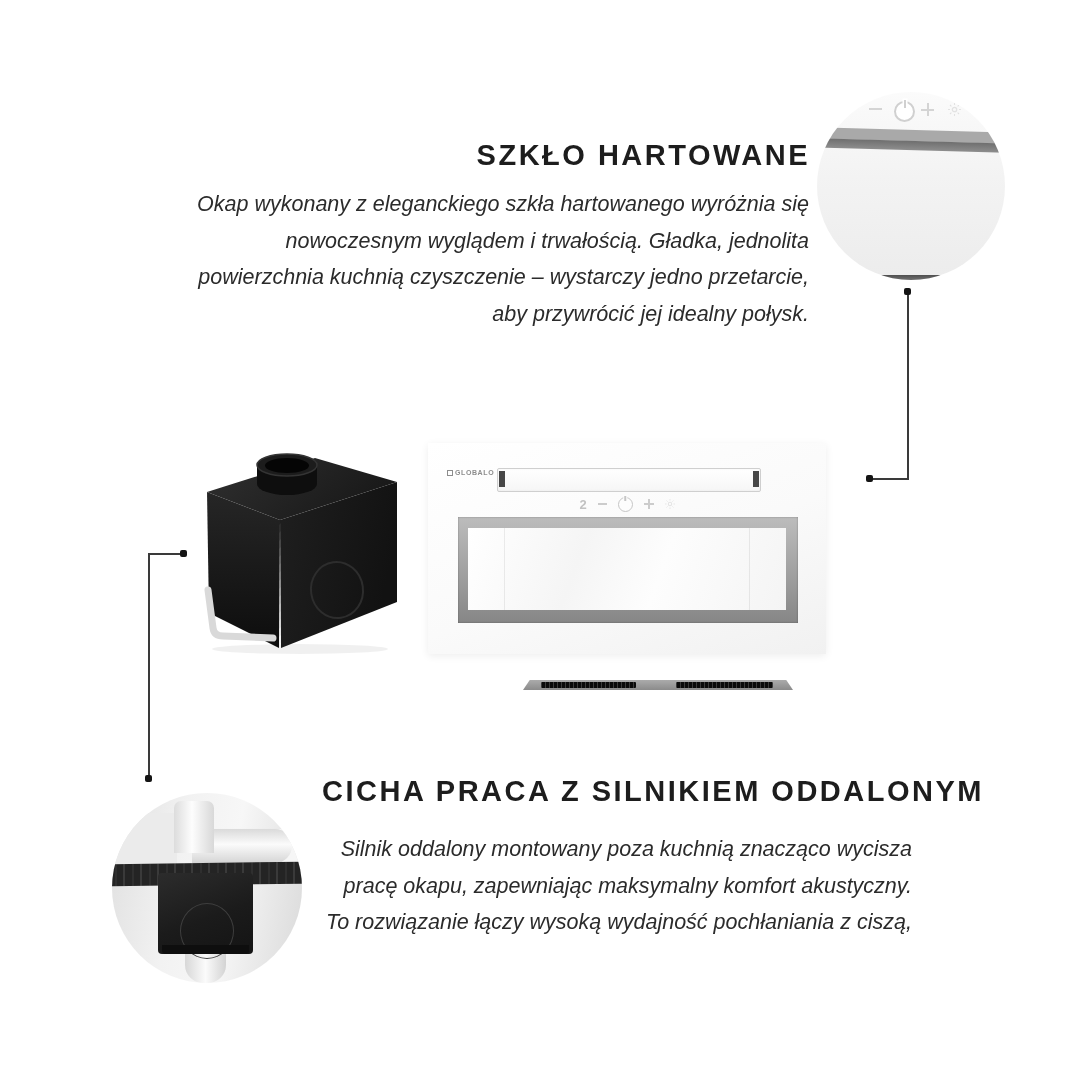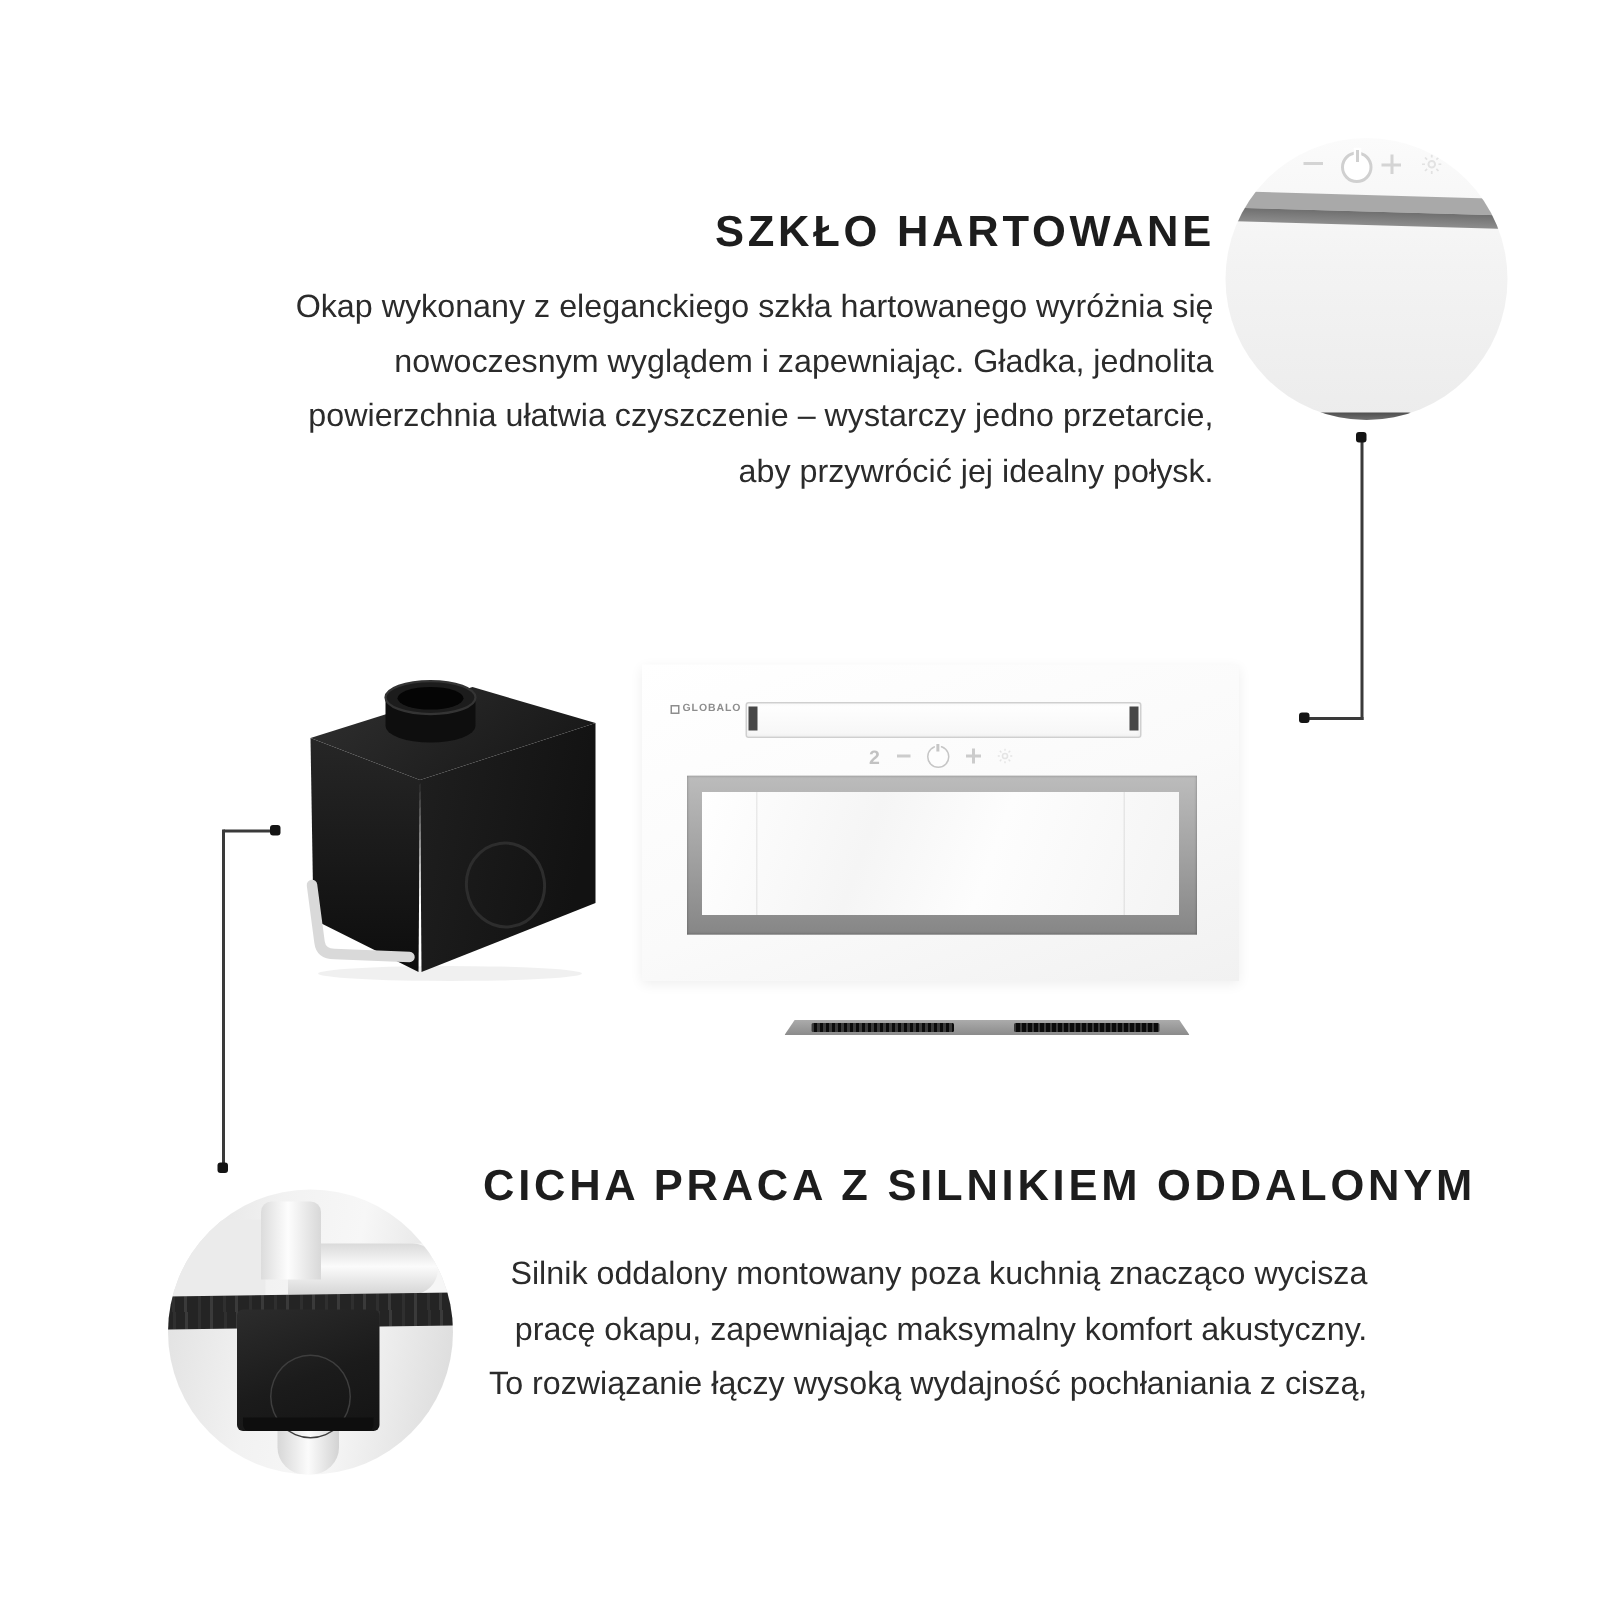--- a/index.html
+++ b/index.html
@@ -7,21 +7,21 @@
           font-family:"Liberation Sans",sans-serif;padding-left:32px;}
 
   
   .heading{position:absolute;font-weight:700;font-size:29px;letter-spacing:2.5px;
            color:#1d1d1d;white-space:nowrap;}
   .heading.top{top:120px;right:302px;text-align:right;}
   .heading.bottom{top:756px;left:322px;text-align:left;}
   .para{position:absolute;font-size:21.5px;color:#2b2b2b;line-height:36.6px;}
   .para.top{top:186px;right:303px;text-align:right;}
   .para.bottom{top:831px;left:326px;text-align:right;}
-  .para div{white-space:nowrap;}
+  .para div{white-space:nowrap;font-style:italic;}
 
   
   .cline{position:absolute;background:#3a3a3a;}
   .cdot{position:absolute;width:7px;height:7px;background:#141414;border-radius:2px;}
 
   
   .circle{position:absolute;border-radius:50%;overflow:hidden;}
   .circle.ctrl{left:817px;top:92px;width:188px;height:188px;
                background:linear-gradient(180deg,#fbfbfb 0%,#f3f3f3 45%,#ececec 100%);}
   .ctrl-band{position:absolute;left:-6px;right:-6px;top:38px;height:11px;background:#a9a9a9;
@@ -104,22 +104,22 @@
 
   .sun{display:block;}
 </style>
 </head>
 <body>
 <div class="canvas">
 
   <h1 class="heading top">SZKŁO HARTOWANE</h1>
   <div class="para top">
     <div>Okap wykonany z eleganckiego szkła hartowanego wyróżnia się</div>
-    <div>nowoczesnym wyglądem i zapewniając. Gładka, jednolita</div>
-    <div>powierzchnia ułatwia czyszczenie – wystarczy jedno przetarcie,</div>
+    <div>nowoczesnym wyglądem i trwałością. Gładka, jednolita</div>
+    <div>powierzchnia kuchnią czyszczenie – wystarczy jedno przetarcie,</div>
     <div>aby przywrócić jej idealny połysk.</div>
   </div>
 
   <div class="circle ctrl">
     <span class="ic-minus" style="left:52px;top:16px;"></span>
     <span class="ic-power" style="left:77px;top:9px;"></span>
     <span class="ic-plus" style="left:104px;top:11px;"></span>
     <svg class="sun" style="position:absolute;left:131px;top:11px;opacity:.55;" width="13" height="13" viewBox="0 0 13 13">
       <circle cx="6.5" cy="6.5" r="2.2" fill="none" stroke="#cfcfcf" stroke-width="1.3"></circle>
       <g stroke="#cfcfcf" stroke-width="1.1">

